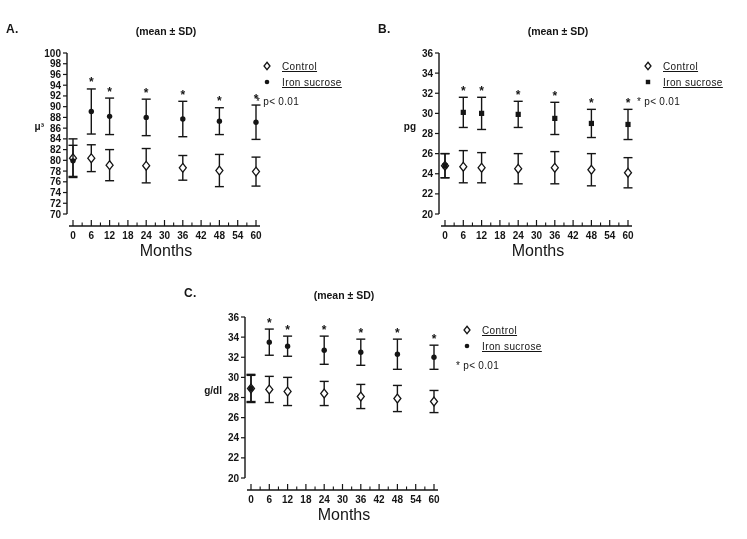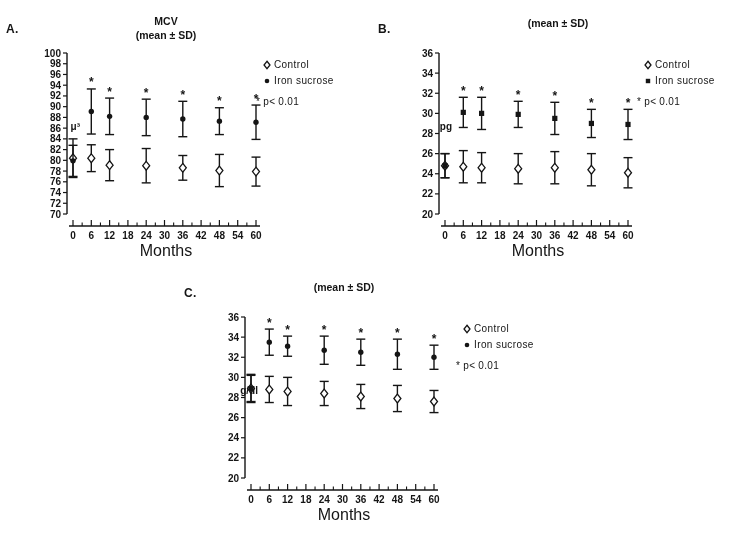--- a/index.html
+++ b/index.html
@@ -6,42 +6,41 @@
   #canvas{position:relative;width:747px;height:539px;background:#ffffff;overflow:hidden;
           font-family:"Liberation Sans",sans-serif;color:#151515;}
   .panel{position:absolute;width:374px;height:270px;}
   .panel0{left:0px;top:0px;}
   .panel1{left:372px;top:0px;}
   .panel2{left:178px;top:264px;}
   .pletter{position:absolute;left:6px;top:22px;font-size:12px;font-weight:700;letter-spacing:0.3px;}
   .ptitle-wrap{position:absolute;left:0;top:15px;width:332px;text-align:center;line-height:12px;}
   .panel1 .ptitle-wrap{left:20px;}
   .ptitle{font-size:10.5px;font-weight:700;}
-  .psub{font-size:10.5px;font-weight:700;margin-top:2px;}
-  .ylab{position:absolute;left:0;top:121px;width:44px;text-align:right;font-size:10px;font-weight:700;padding-left:36px;}
+  .psub{font-size:10.5px;font-weight:700;margin-top:10px;}
+  .ylab{position:absolute;left:0;top:121px;width:44px;text-align:right;font-size:10px;font-weight:700;}
   .xlab{position:absolute;left:0;top:242px;width:332px;text-align:center;font-size:16px;font-weight:400;}
   svg.plot{position:absolute;left:0;top:0;}
   svg text{font-family:"Liberation Sans",sans-serif;fill:#151515;}
   .legend{position:absolute;top:56px;}
   .panel0 .legend{left:261px;}
   .panel1 .legend{left:270px;}
   .panel2 .legend{left:283px;}
-  .lrow{display:flex;align-items:center;height:16px;gap:1px;}
+  .lrow{display:flex;align-items:flex-end;height:16px;gap:9px;text-decoration:underline;}
   .llab{font-size:10px;letter-spacing:0.4px;white-space:nowrap;}
   .lnote{margin-top:8px;margin-left:-5px;font-size:10px;letter-spacing:0.3px;white-space:nowrap;}
 </style>
 </head>
 <body>
 
 <div id="canvas">
 
   <div class="panel panel0">
     <div class="pletter">A.</div>
     <div class="ptitle-wrap">
-      <div class="ptitle">MCV</div>
       <div class="psub">(mean ± SD)</div>
     </div>
     <div class="ylab">μ³</div>
     <svg class="plot" width="374" height="270">
         <line x1="67" y1="53" x2="67" y2="214" stroke="#151515" stroke-width="1.4"></line>
         <line x1="63" y1="214" x2="67" y2="214" stroke="#151515" stroke-width="1.2"></line>
         <text x="61" y="217.5" text-anchor="end" font-size="10" font-weight="700">70</text>
         <line x1="63" y1="203.26666666666668" x2="67" y2="203.26666666666668" stroke="#151515" stroke-width="1.2"></line>
         <text x="61" y="206.76666666666668" text-anchor="end" font-size="10" font-weight="700">72</text>
         <line x1="63" y1="192.53333333333333" x2="67" y2="192.53333333333333" stroke="#151515" stroke-width="1.2"></line>

